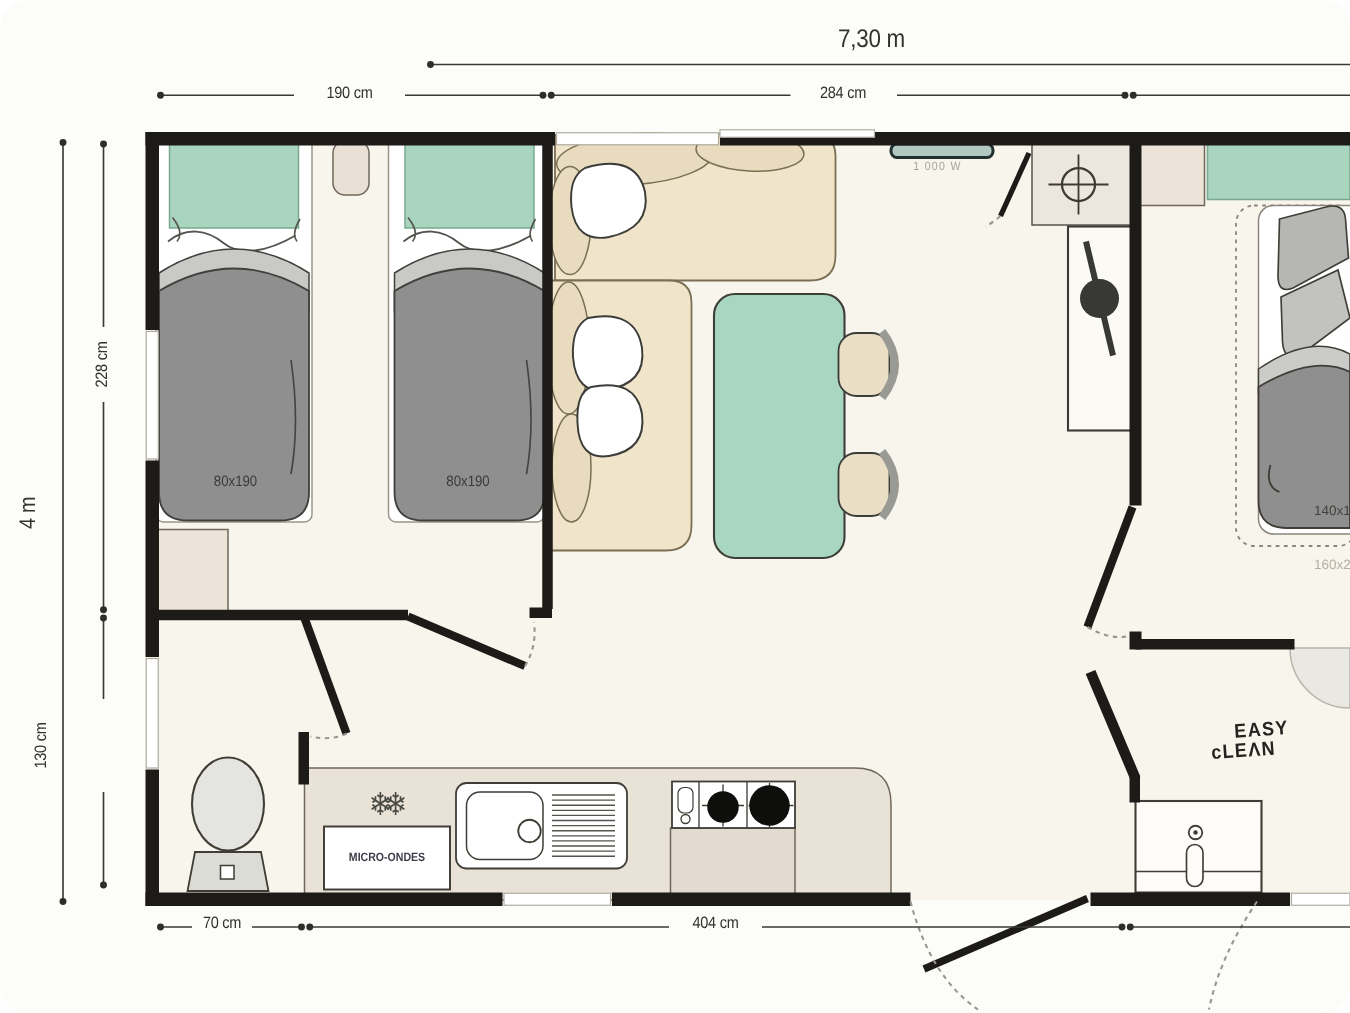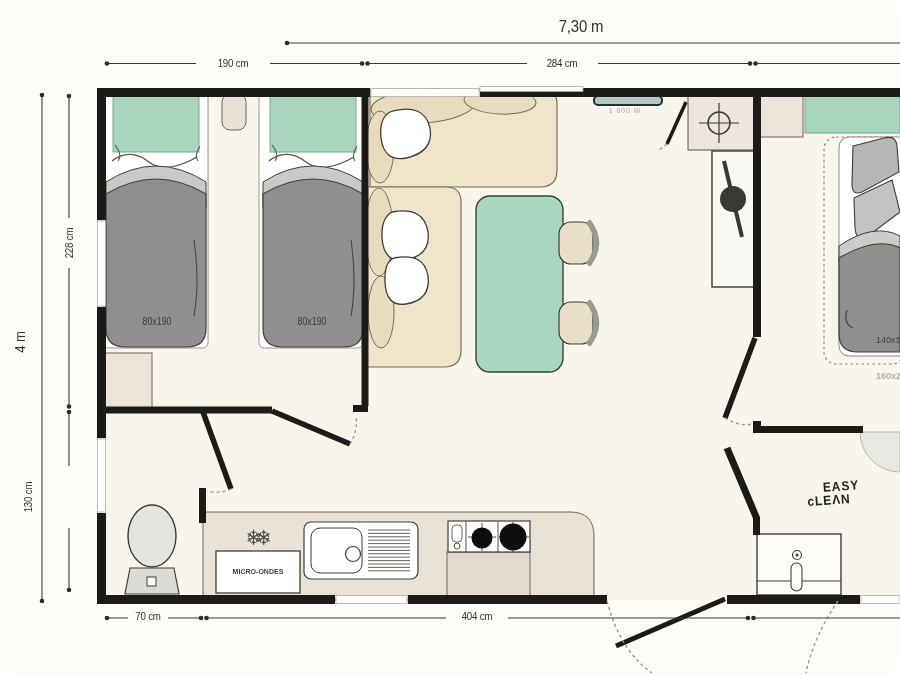--- a/index.html
+++ b/index.html
@@ -7,21 +7,21 @@
          font-family:"Liberation Sans", sans-serif;border-radius:19px;}
   #plansvg{position:absolute;left:0;top:0;}
   .lbl{position:absolute;color:#33322d;white-space:nowrap;line-height:1;
        transform:translate(-50%,-50%) scaleX(0.88);letter-spacing:-0.2px;}
   .lbl.rot{transform:translate(-50%,-50%) rotate(-90deg) scaleX(0.88);}
   .dim-main{font-size:17px;}
   .dim-main-v{font-size:15px;}
   .dim-sub{font-size:11px;}
   .bedsize{font-size:10px;color:#3a3a36;letter-spacing:0;}
   .bedsize2{position:absolute;font-size:9px;color:#44423c;white-space:nowrap;line-height:1;}
-  .bedsize2.ghost{color:#b5afa3;font-weight:bold;}
+  .bedsize2.ghost{color:#b5afa3;}
   .heater-lbl{font-size:8px;color:#a8a49b;letter-spacing:1px;}
   .micro-lbl{font-size:8px;font-weight:bold;color:#3d3d49;letter-spacing:0;}
   .snow{font-size:21px;color:#4a4a44;letter-spacing:-6px;}
   .brand{font-weight:bold;color:#232320;font-size:13px;letter-spacing:1px;
          transform:translate(-50%,-50%) rotate(-4deg) scaleX(0.92);}
 </style>
 </head>
 <body>
 
 <div id="stage">

